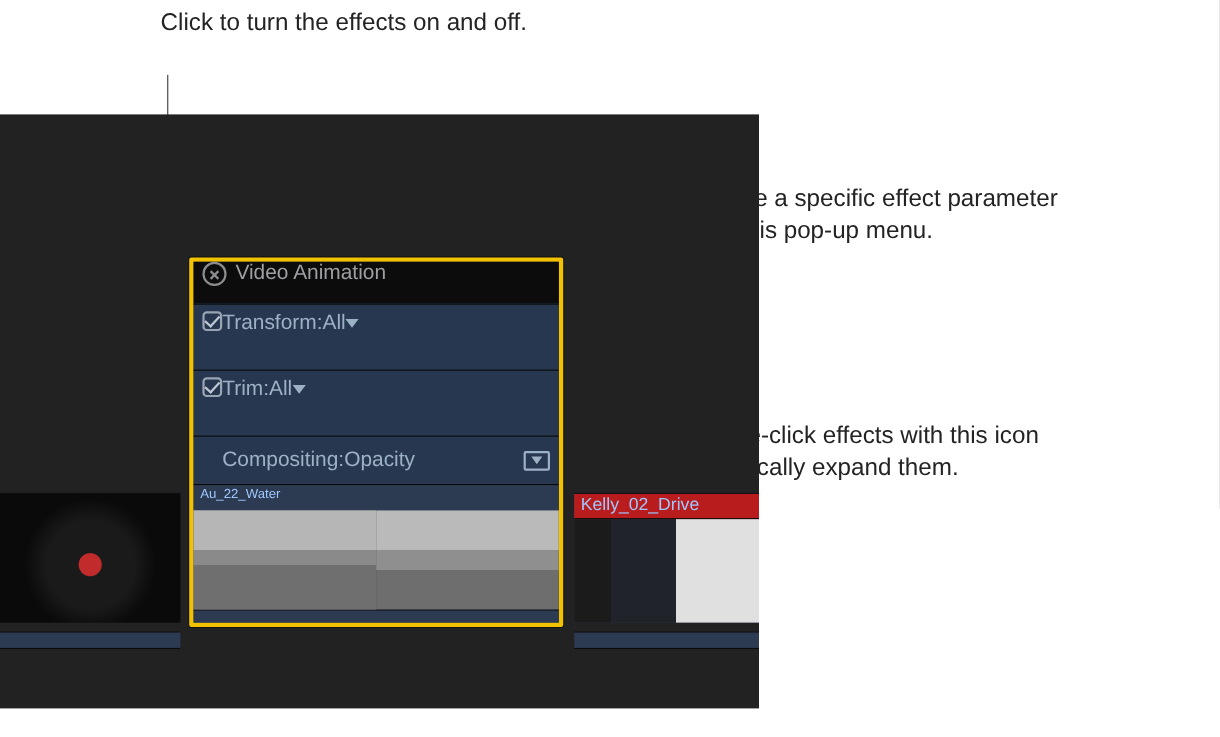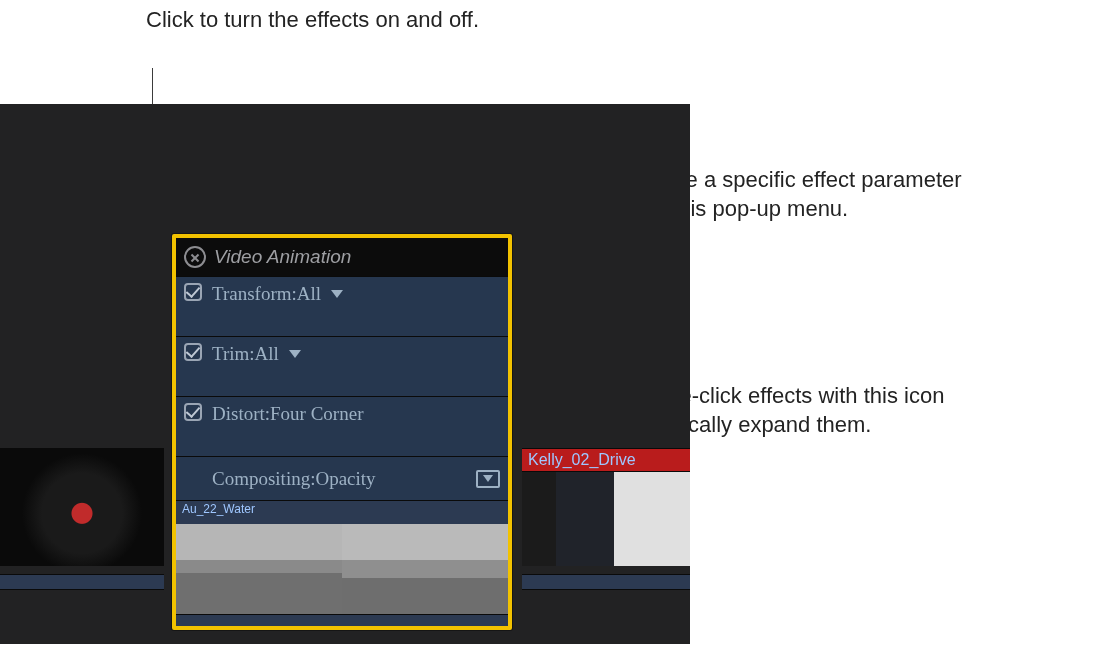--- a/index.html
+++ b/index.html
@@ -76,45 +76,43 @@
     width: 340px;
     border: 4px solid #f2c200;
     border-radius: 2px;
     background: #1f2f47;
     box-shadow: 0 0 0 1px #00000060;
   }
   .panel-header {
     background: #0c0c0c;
     height: 38px;
     display: flex;
-    align-items: center;
+    align-items: flex-start;
     padding: 0 8px;
     gap: 8px;
-    font-style: italic;
   }
   .panel-title { color: #9e9fa3; font-size: 19px; }
   .close-icon {
     width: 22px; height: 22px; border:2px solid #8d8d91; border-radius:50%;
     position: relative; flex-shrink:0;
   }
   .close-icon::before, .close-icon::after {
     content:""; position:absolute; left:4px; top:9px; width:10px; height:2px; background:#8d8d91;
   }
   .close-icon::before { transform: rotate(45deg); }
   .close-icon::after  { transform: rotate(-45deg); }
   .effect-row {
     height: 60px;
     border-top: 1px solid #0a0a0a;
     background: #26374f;
     display: flex;
     align-items: flex-start;
     padding: 6px 8px;
-    gap: 10px;
+    gap: 0;
     position: relative;
-    font-family: Liberation Serif, serif;
   }
   .effect-row.compositing { height: 44px; align-items:center; }
   .checkbox {
     width: 18px; height: 18px; border:2px solid #9aa5b4; border-radius:4px;
     position: relative; flex-shrink:0;
   }
   .checkbox.checked::after {
     content:""; position:absolute; left:3px; top:-1px; width:6px; height:11px;
     border-right:2px solid #bfc8d4; border-bottom:2px solid #bfc8d4;
     transform: rotate(42deg);
@@ -180,24 +178,20 @@
       <span class="effect-label">Transform:All</span>
       <span class="chevron-down"></span>
     </div>
 
     <div class="effect-row">
       <span class="checkbox checked"></span>
       <span class="effect-label">Trim:All</span>
       <span class="chevron-down"></span>
     </div>
 
-    <div class="effect-row">
-      <span class="checkbox checked"></span>
-      <span class="effect-label">Distort:Four Corner</span>
-    </div>
 
     <div class="effect-row compositing">
       <span style="width:18px"></span>
       <span class="effect-label">Compositing:Opacity</span>
       <span class="expand-icon"></span>
     </div>
 
     <div class="clip-name-row">Au_22_Water</div>
     <div class="panel-thumbs">
       <div class="thumb thumb-b"></div>

